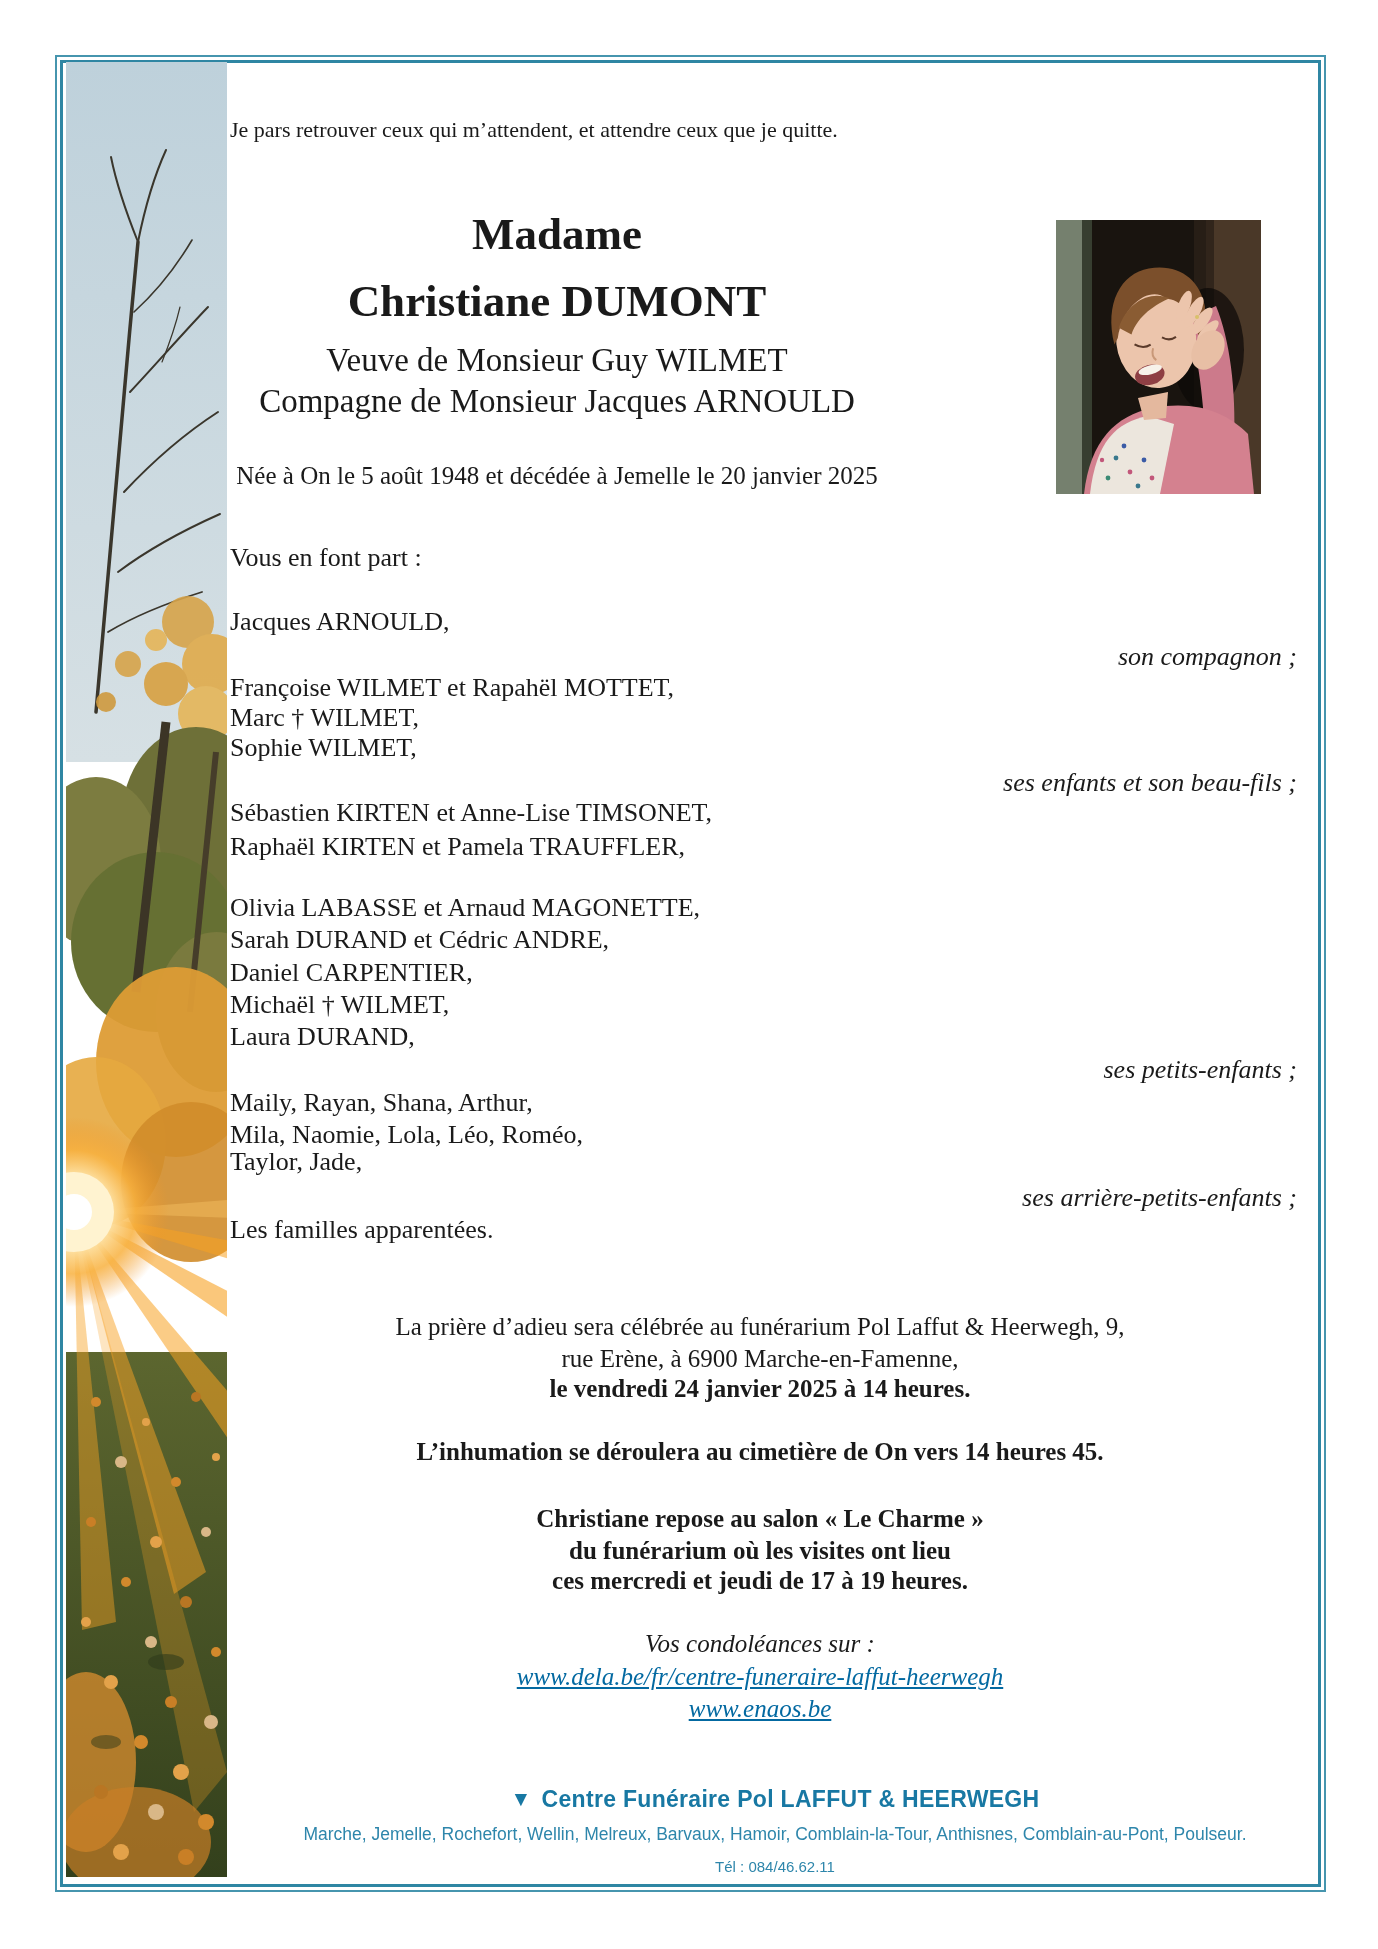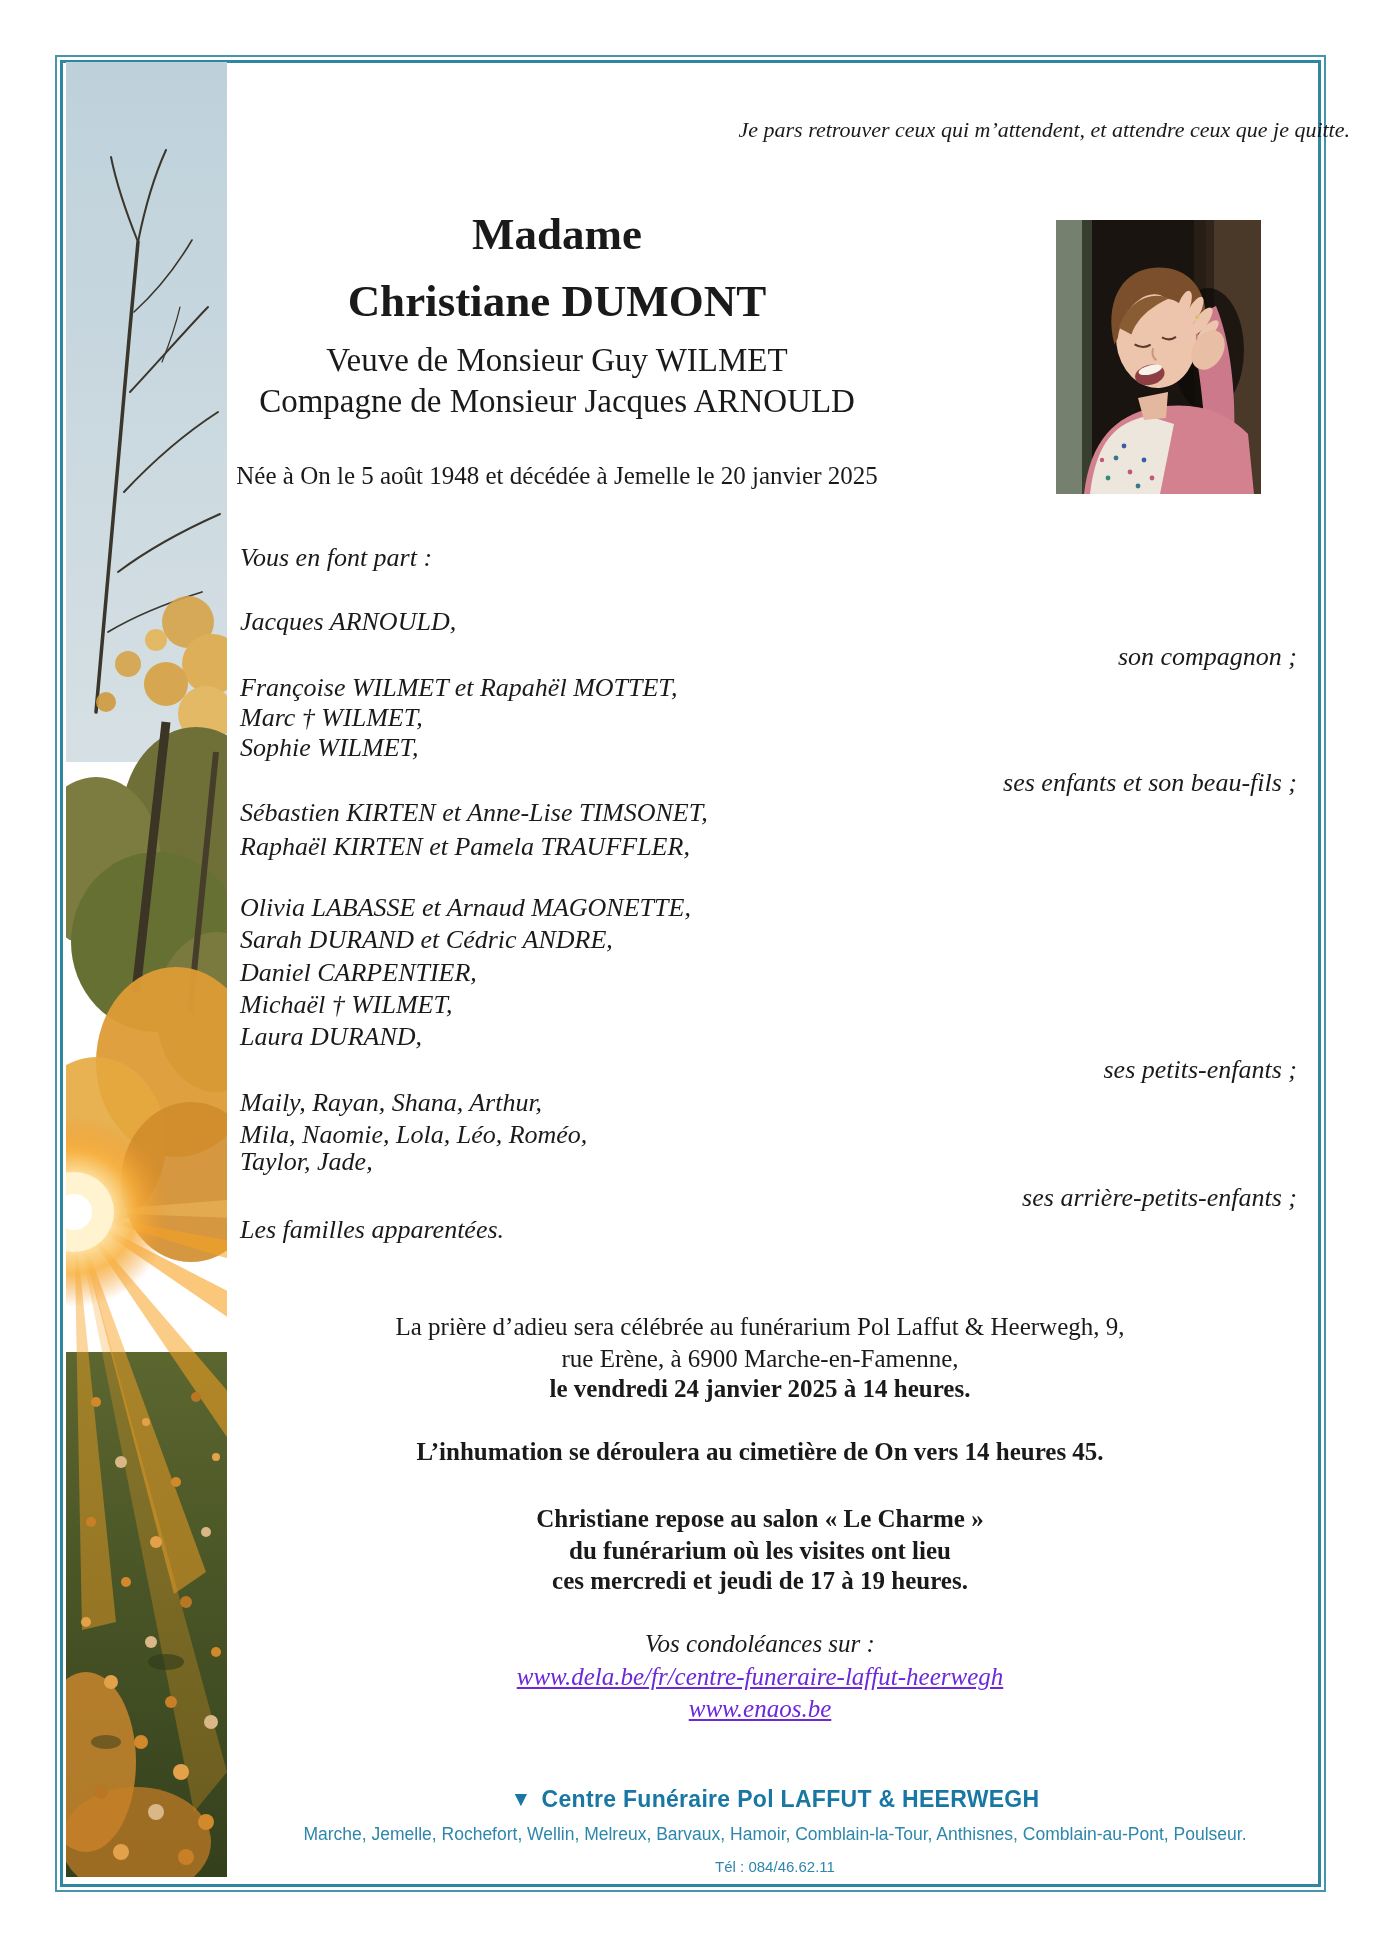--- a/index.html
+++ b/index.html
@@ -10,31 +10,31 @@
   
   .frame{position:absolute;left:55px;top:55px;width:1267px;height:1833px;border:2px solid #4695ae;}
   .frame-inner{position:absolute;inset:3px;border:3px solid #2f86a3;}
   
   .strip{position:absolute;left:66px;top:62px;width:161px;height:1815px;overflow:hidden;}
   .strip svg{display:block;}
   
   .portrait{position:absolute;left:1056px;top:220px;width:205px;height:274px;overflow:hidden;}
   
   .t{position:absolute;white-space:nowrap;line-height:1.15;}
-  .quote{left:230px;width:1120px;top:117px;font-size:22px;font-style:italic;text-align:right;}
+  .quote{left:230px;width:1120px;top:117px;font-size:22px;text-align:left;}
   .title1{left:227px;width:660px;top:209px;font-size:45px;font-weight:bold;text-align:center;}
   .title2{left:227px;width:660px;top:276px;font-size:45px;font-weight:bold;text-align:center;}
   .sub{left:227px;width:660px;font-size:33px;text-align:center;}
   .life{left:227px;width:660px;top:462px;font-size:25px;text-align:center;}
-  .ln{left:240px;width:1034px;font-size:26px;text-align:left;font-style:italic;}
+  .ln{left:230px;width:1034px;font-size:26px;text-align:left;}
   .rel{left:228px;width:1034px;font-size:26px;font-style:italic;text-align:right;padding-left:35px;}
   .c{left:230px;width:1060px;font-size:25px;text-align:center;}
   .b{font-weight:bold;}
   .i{font-style:italic;}
-  .lnk{color:#6d28d9;text-decoration:underline;font-style:italic;}
+  .lnk{color:#0369a1;text-decoration:underline;font-style:italic;}
   .foot{left:230px;width:1090px;text-align:center;font-family:"Liberation Sans", sans-serif;color:#2e86ab;}
   .foot-company{top:1786px;font-size:23px;font-weight:bold;color:#1878a3;letter-spacing:.3px;text-align:center;}
   .foot-cities{top:1824px;font-size:17.5px;}
   .foot-tel{top:1858px;font-size:15px;}
   .tri{display:inline-block;margin-right:10px;color:#1878a3;font-size:21px;transform:translateY(-1px);}
 </style>
 </head>
 <body>
 
 <div id="page">

